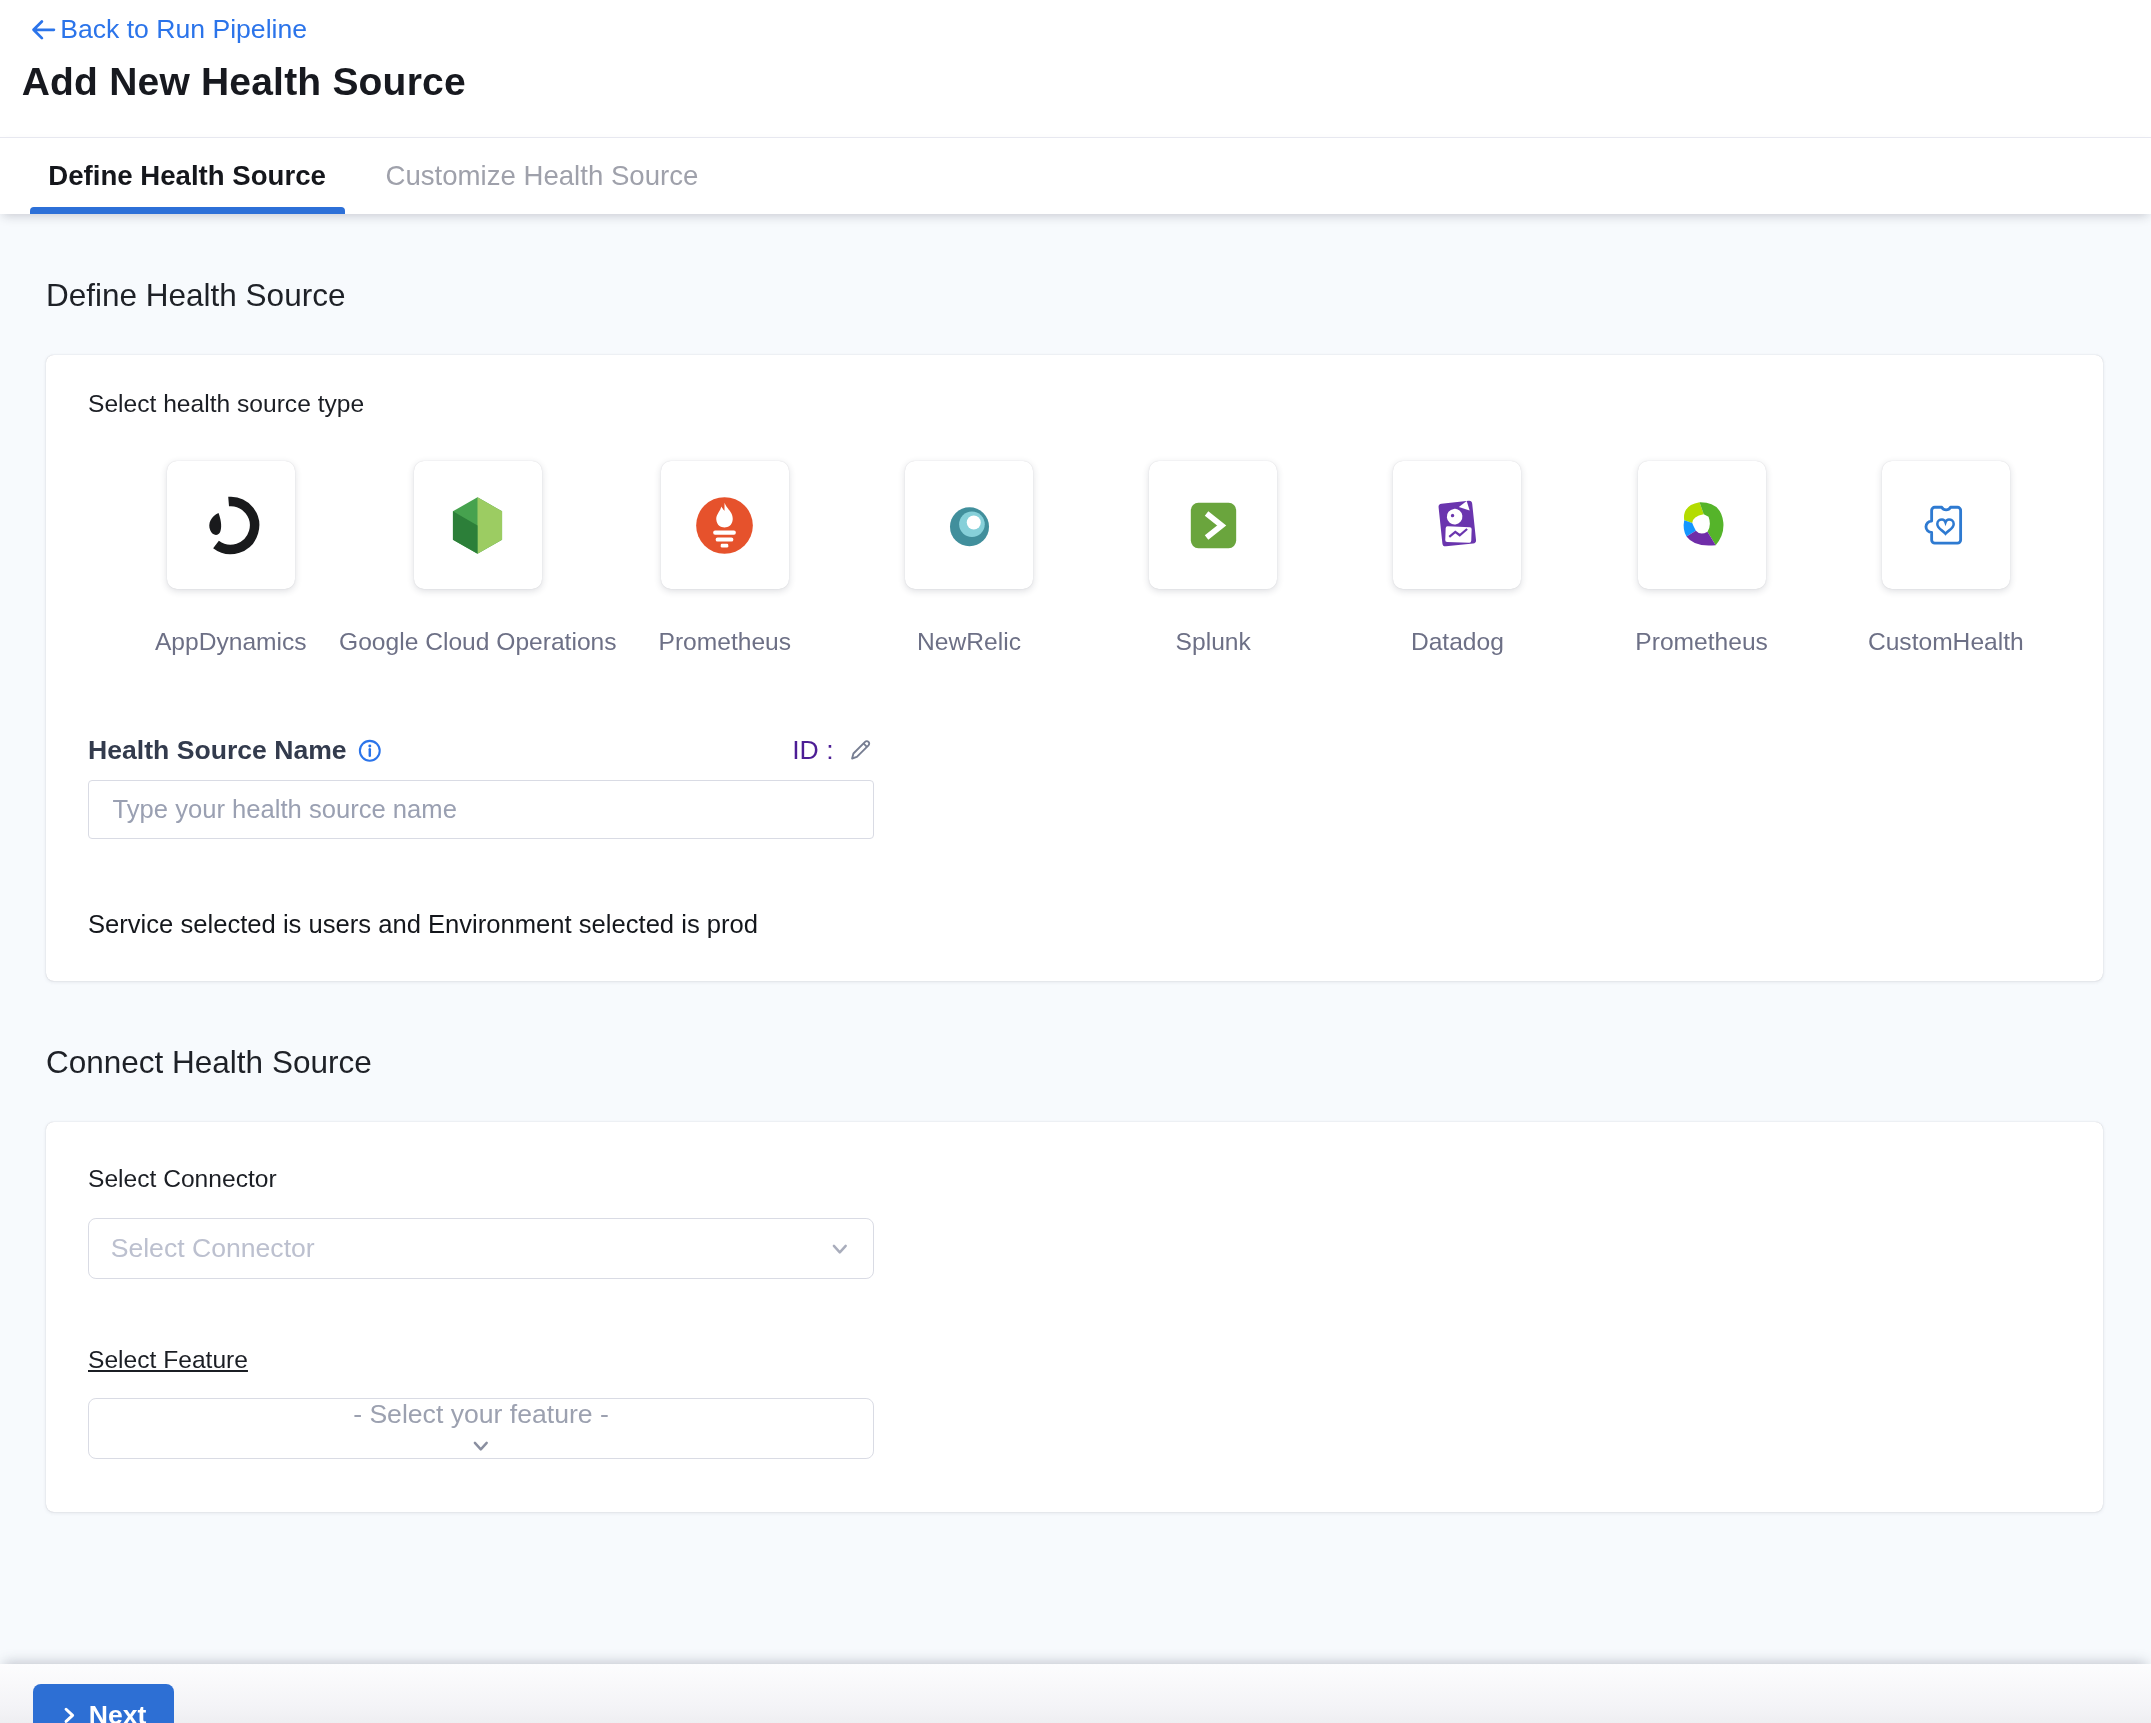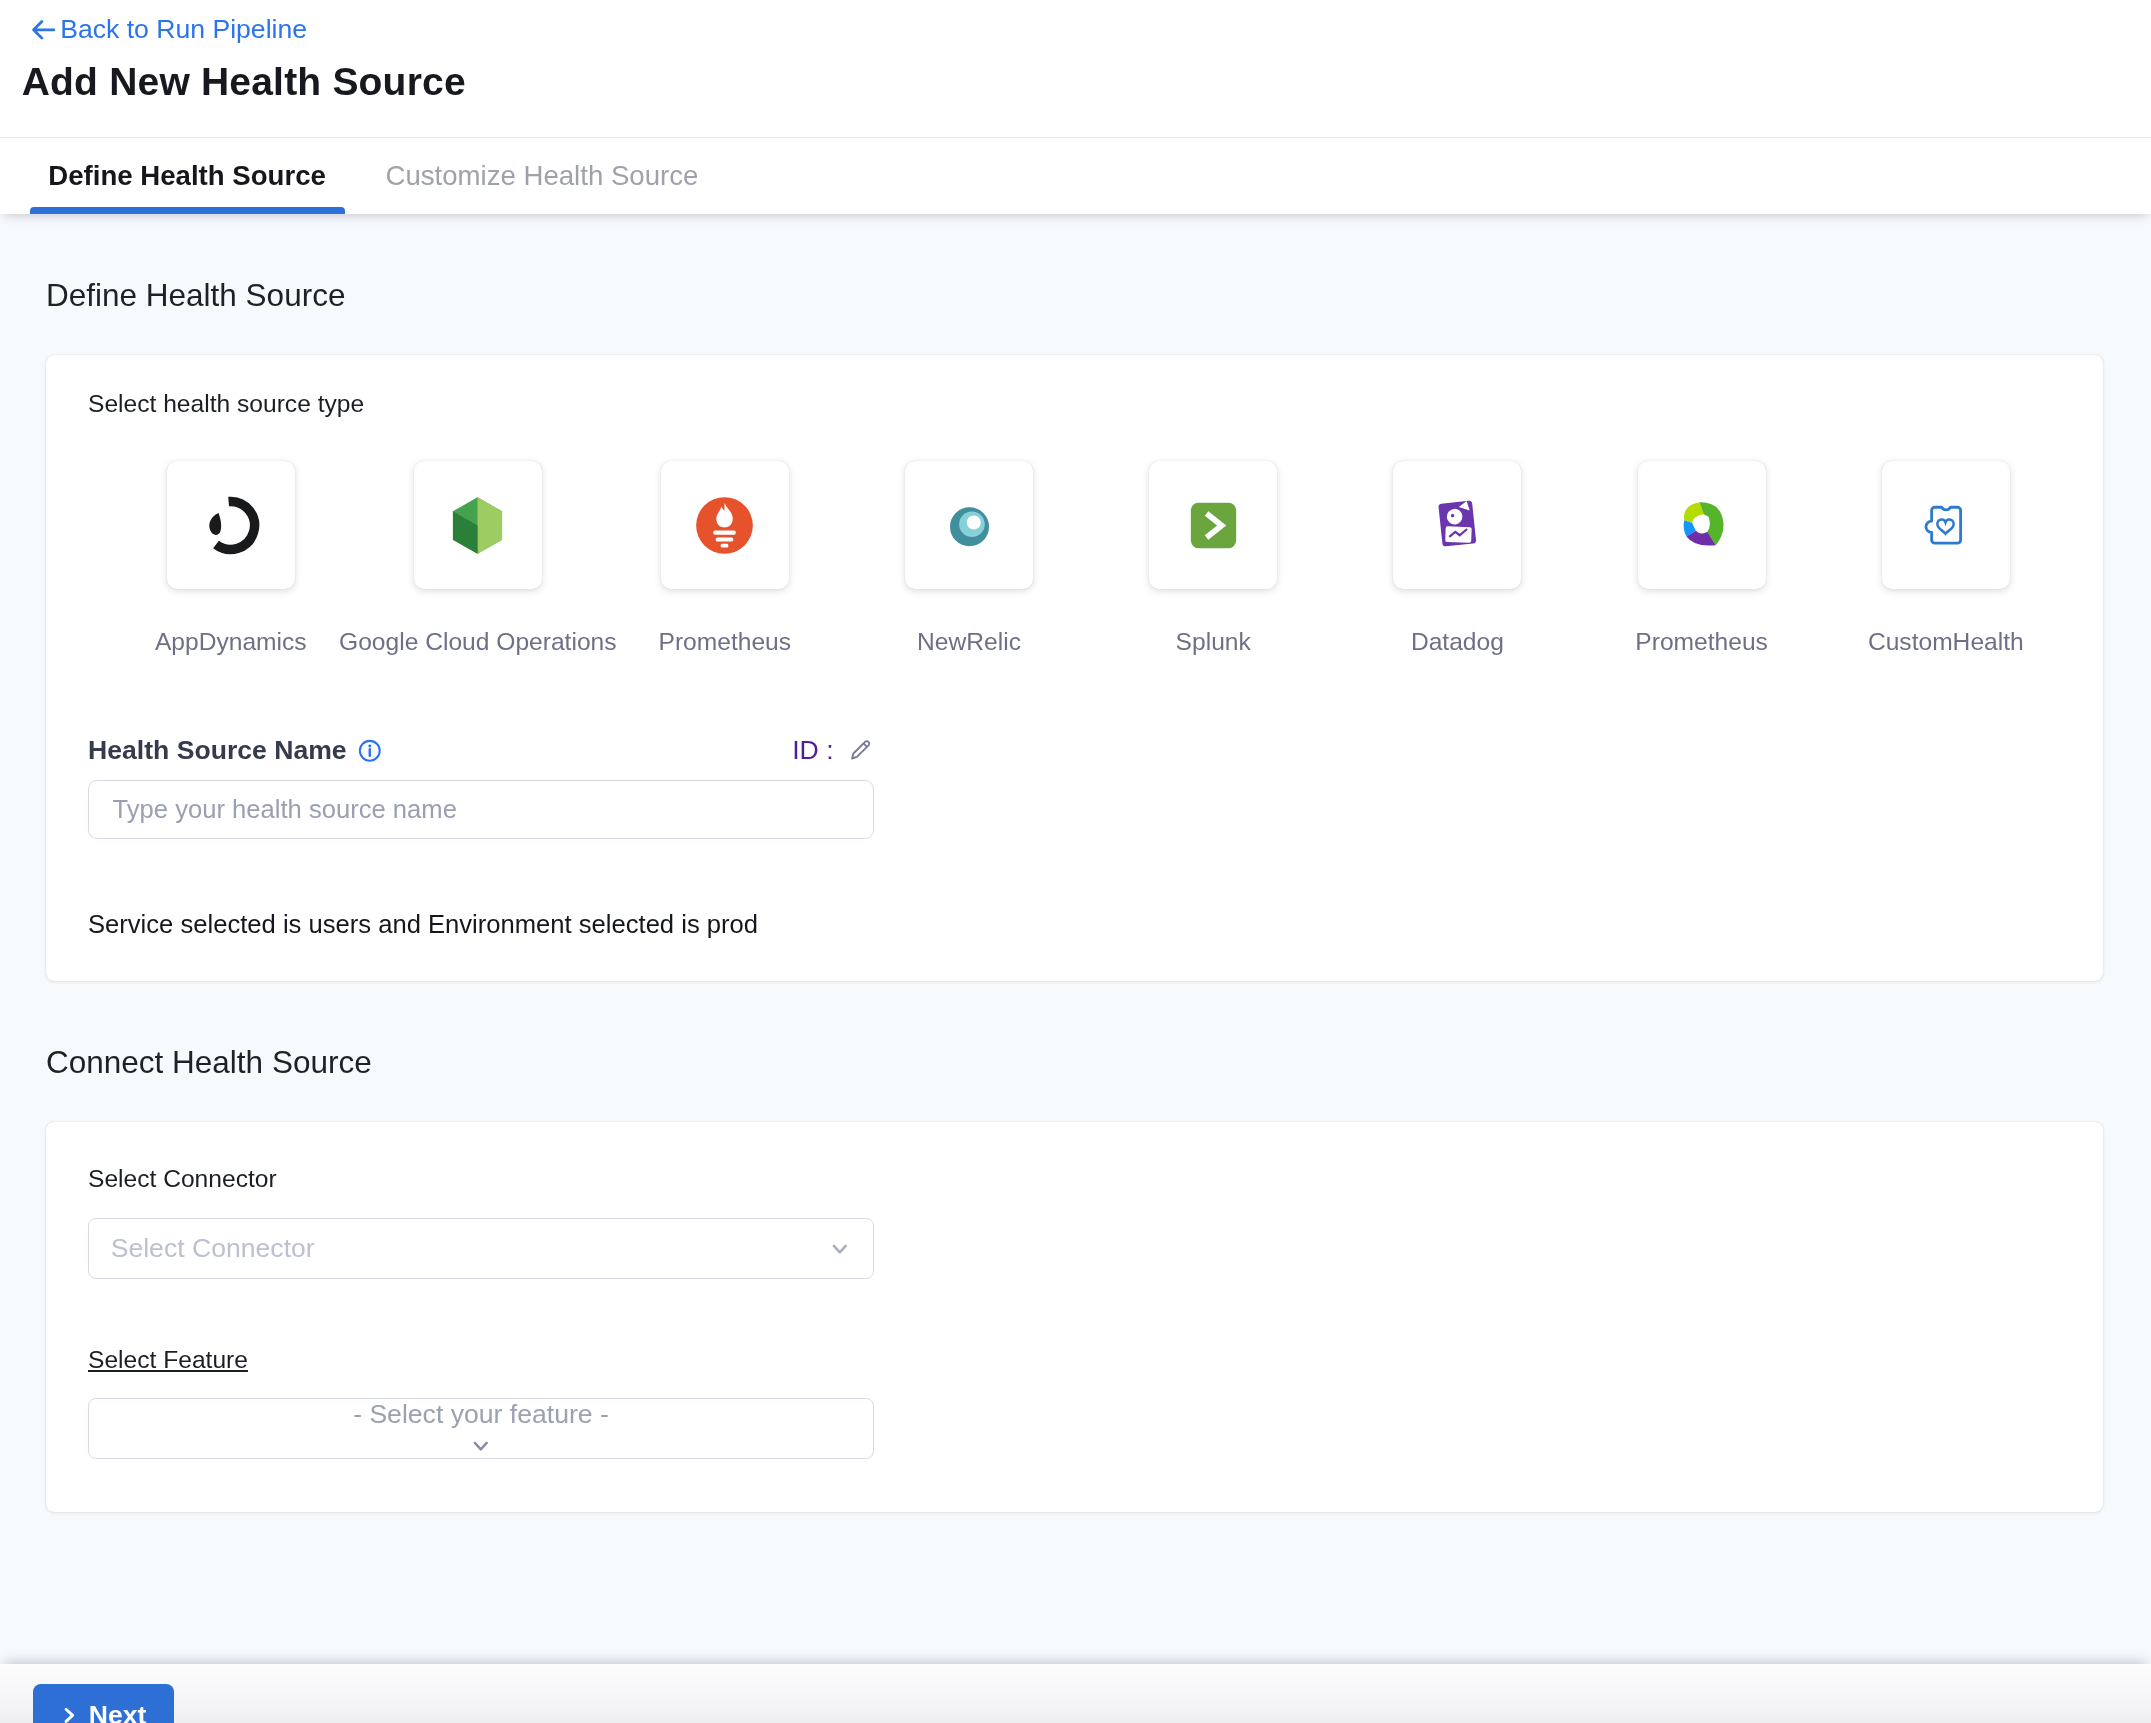--- a/index.html
+++ b/index.html
@@ -41,21 +41,21 @@
   .tile { width:128px; height:128px; background:#fff; border-radius:9.9px;
           box-shadow:0 2px 7.9px rgba(40,41,61,.16), 0 0 1px rgba(40,41,61,.18);
           display:flex; align-items:center; justify-content:center; }
   .tile svg { display:block; }
   .tile-label { margin-top:39px; font-size:24.6px; color:#6d7086; white-space:nowrap; }
   
   .name-row { width:786px; margin-top:79px; display:flex; align-items:center; justify-content:space-between; }
   .name-label { display:flex; align-items:center; gap:10px; font-size:26.6px; font-weight:700; color:#333b4d; }
   .id-wrap { display:flex; align-items:center; gap:13.8px; font-size:26.6px; color:#4c1d95; }
   .id-wrap svg { cursor:pointer; }
-  .text-input { width:786px; height:59px; margin-top:13.8px; border:1.5px solid #d9dbe4; border-radius:9px;
+  .text-input { width:786px; height:59px; margin-top:13.8px; border:1.5px solid #d9dbe4; border-radius:4px;
                 padding:0 23.6px; font-size:25.6px; font-family:"Liberation Sans",sans-serif; color:#1b1e26;
                 background:#fff; outline:none; display:block; }
   .text-input::placeholder { color:#9aa0b2; }
   .service-text { margin-top:71px; font-size:25.6px; font-weight:500; color:#14171c; }
   
   .select-box { width:786px; height:61px; border:1.5px solid #d9dbe4; border-radius:7.9px; background:#fff;
                 display:flex; align-items:center; justify-content:space-between; padding:0 21.7px;
                 cursor:pointer; }
   .select-box .ph { font-size:26.6px; }
   .ph-light { color:#bcc0cf; }

